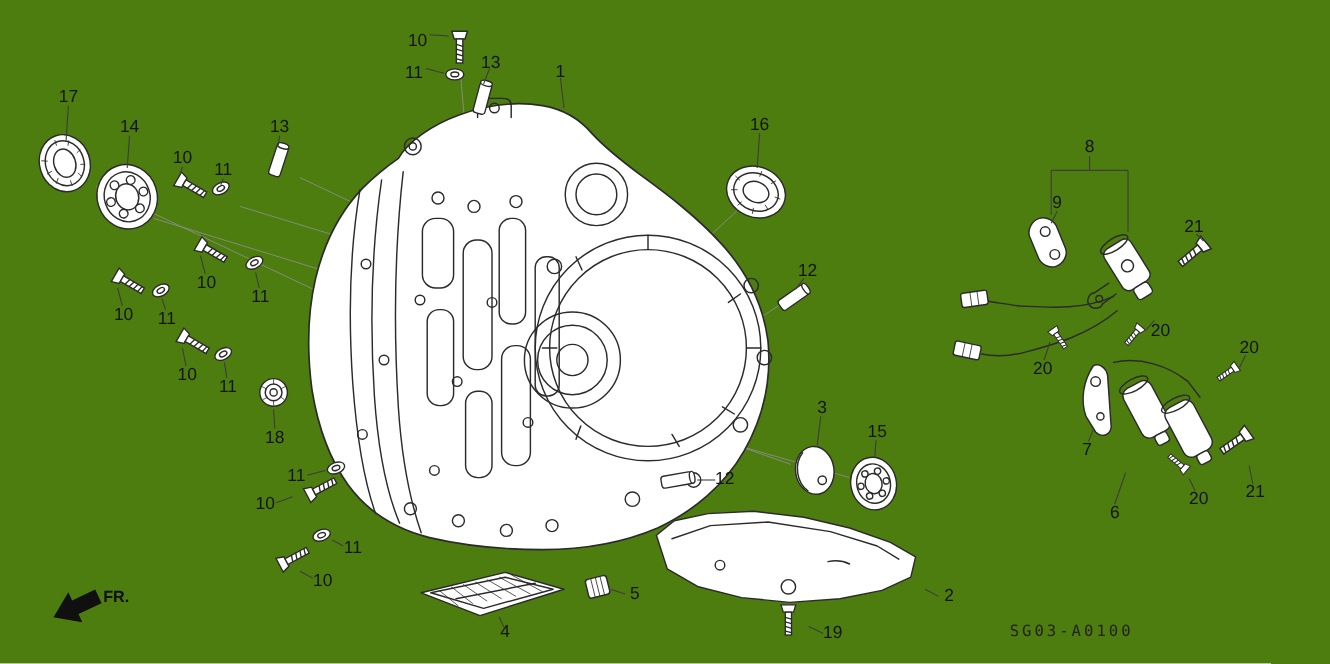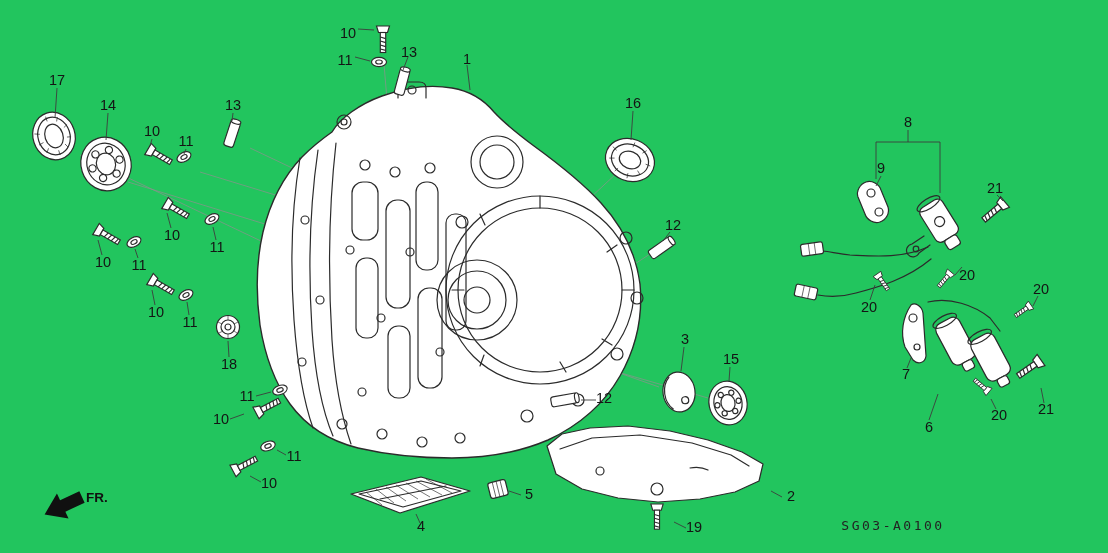--- a/index.html
+++ b/index.html
@@ -1,16 +1,16 @@
 <!DOCTYPE html>
 <html><head>
 <meta charset="utf-8">
 <style>
   html,body{margin:0;padding:0;background:#fff;}
-  .stage{position:relative;width:1108px;height:553px;background:#22c55e;overflow:hidden;}
+  .stage{position:relative;width:1108px;height:553px;background:#4d7c0f;overflow:hidden;}
   svg{display:block}
   .ol{fill:#fff;stroke:#2b2b2b;stroke-width:1.4;stroke-linejoin:round}
   .pt{fill:none;stroke:#2b2b2b;stroke-width:1.2;stroke-linecap:round;stroke-linejoin:round}
   .ptf{fill:#fff;stroke:#2b2b2b;stroke-width:1.2;stroke-linejoin:round}
   .ld{stroke:#3d3d3d;stroke-width:0.9}
   .cx{stroke:#8f8f8f;stroke-width:0.7}
   .ht{stroke:#2b2b2b;stroke-width:0.65;fill:none}
   use{fill:#fff;stroke:#2b2b2b;stroke-width:1.15}
   .co{font-family:"Liberation Sans",sans-serif;font-size:14.5px;fill:#141414;text-anchor:middle}
   .code{font-family:"DejaVu Sans Mono",monospace;font-size:13px;letter-spacing:2.5px;fill:#222;text-anchor:middle}

